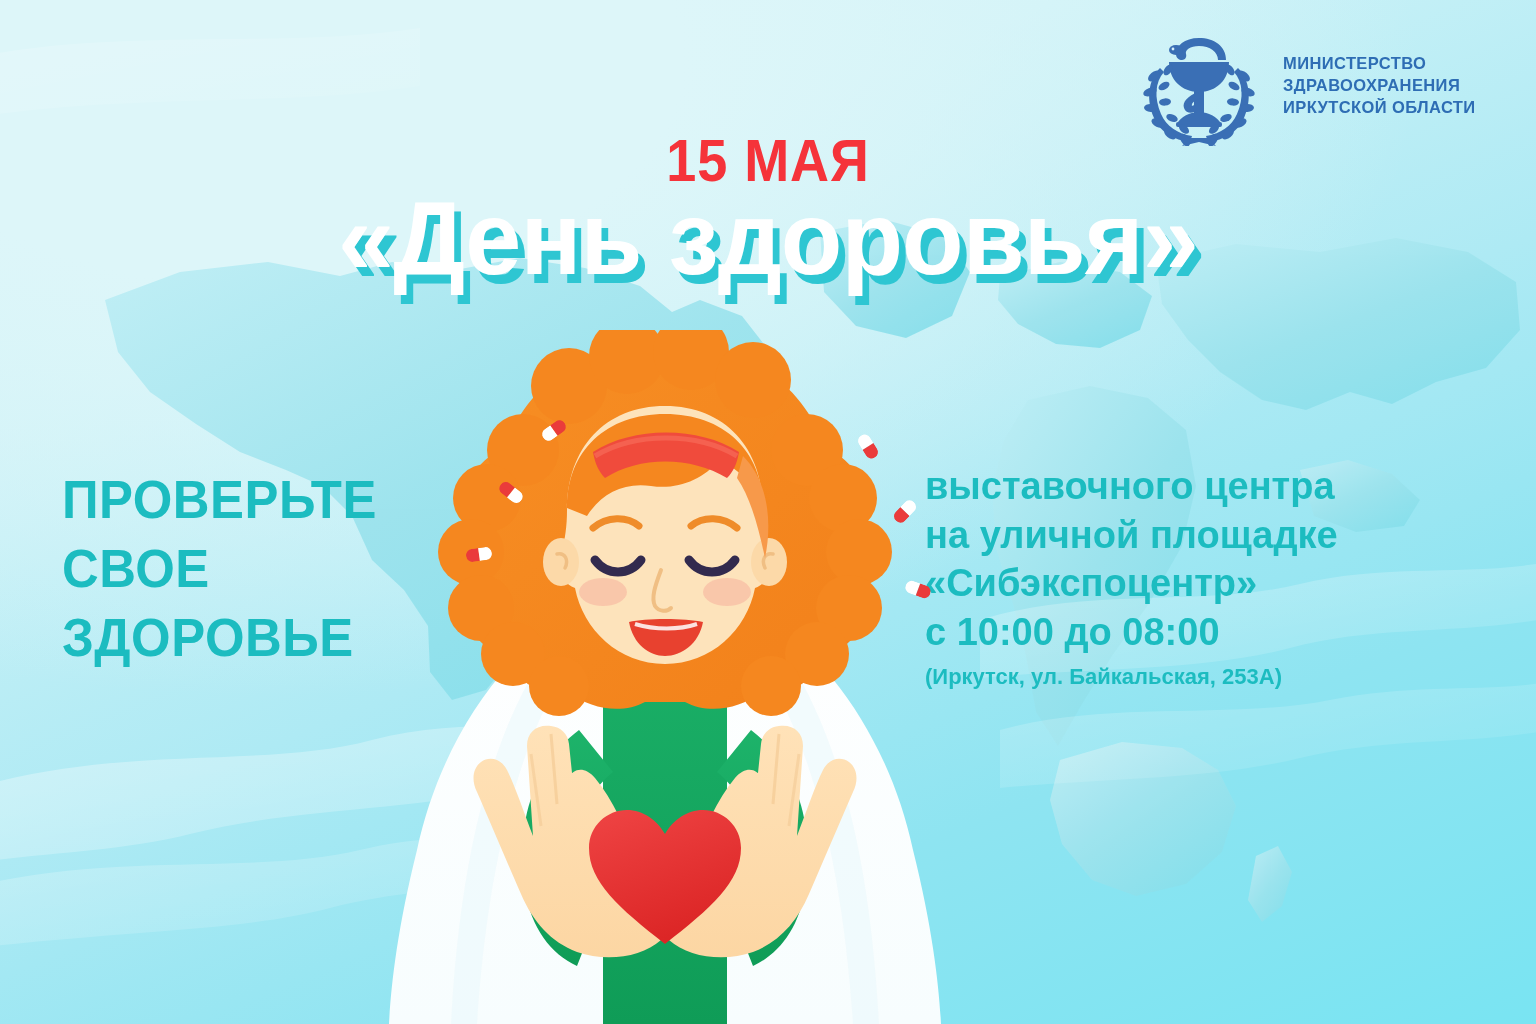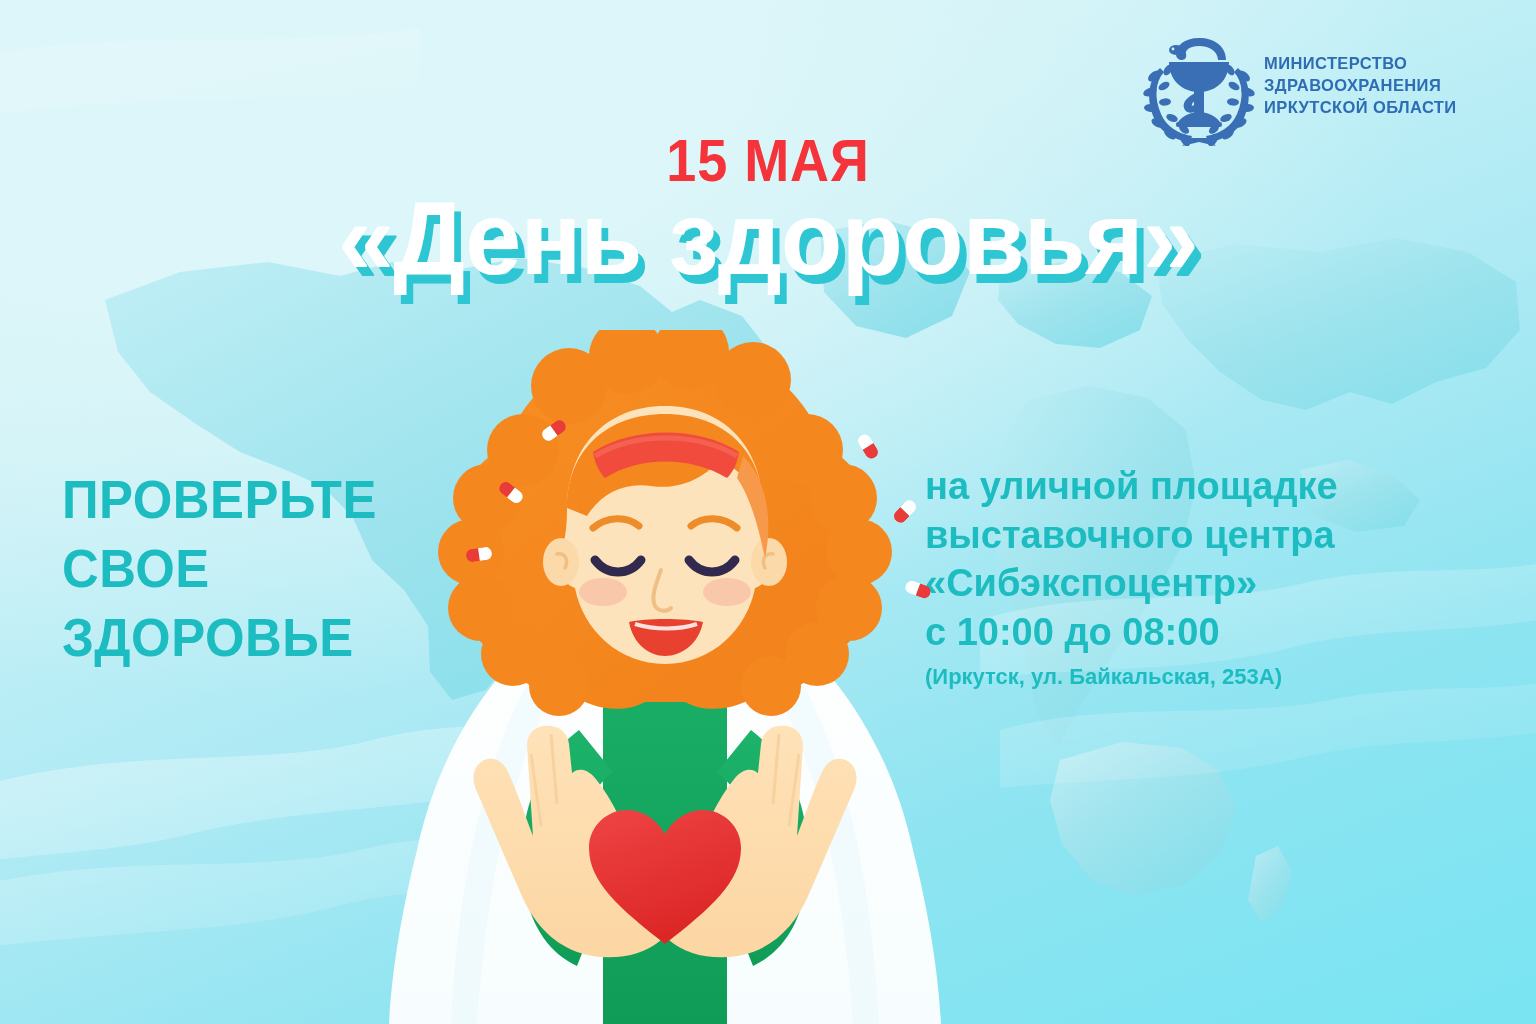--- a/index.html
+++ b/index.html
@@ -15,21 +15,21 @@
       linear-gradient(158deg, #dff7fa 0%, #cdf2f7 26%, #aeeaf4 52%, #8ee4f1 74%, #79e4f2 100%);
   }
 
   
   .bg-layer{position:absolute;inset:0;pointer-events:none;}
   .bg-layer svg{width:100%;height:100%;display:block;}
 
   
   #logo-block{
     position:absolute;left:1138px;top:26px;width:380px;height:120px;
-    display:flex;align-items:center;gap:4px;
+    display:flex;align-items:center;gap:23px;
   }
   #logo-mark{width:122px;height:120px;flex:0 0 auto;}
   #ministry-text{
     color:#2e6db4;font-weight:bold;font-size:16.5px;line-height:1.32;
     letter-spacing:0.4px;text-transform:uppercase;white-space:nowrap;
   }
 
   
   #date-line{
     position:absolute;left:0;right:0;top:126px;text-align:center;
@@ -205,22 +205,22 @@
   <div id="date-line">15 МАЯ</div>
   <div id="main-title">«День здоровья»</div>
 
   <div id="left-slogan">
     <div>ПРОВЕРЬТЕ</div>
     <div>СВОЕ</div>
     <div>ЗДОРОВЬЕ</div>
   </div>
 
   <div id="venue-block">
+    <div class="vline">выставочного центра</div>
     <div class="vline">на уличной площадке</div>
-    <div class="vline">выставочного центра</div>
     <div class="vline">«Сибэкспоцентр»</div>
     <div class="vline">с 10:00 до 08:00</div>
     <div class="vaddr">(Иркутск, ул. Байкальская, 253А)</div>
   </div>
 
   <div id="illustration">
     <svg viewBox="0 0 620 694" aria-hidden="true">
       <defs>
         <linearGradient id="coatGrad" x1="0" y1="0" x2="0" y2="1">
           <stop offset="0%" stop-color="#ffffff"></stop>

